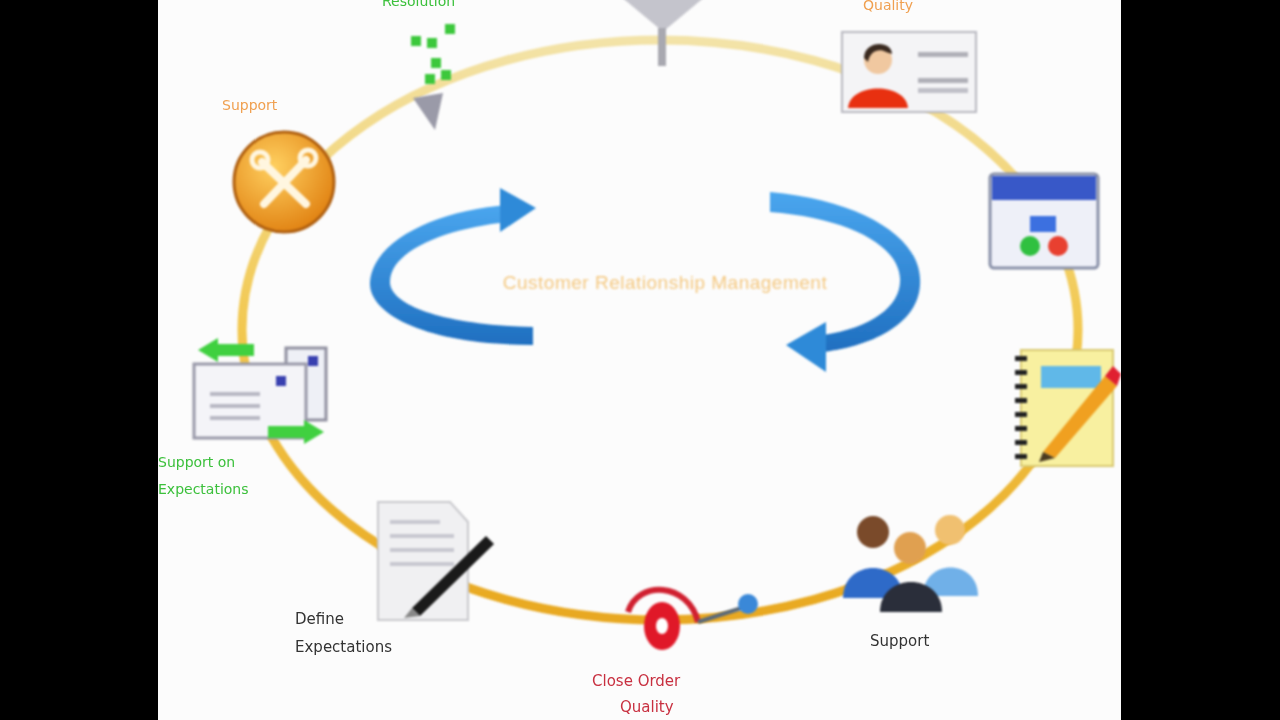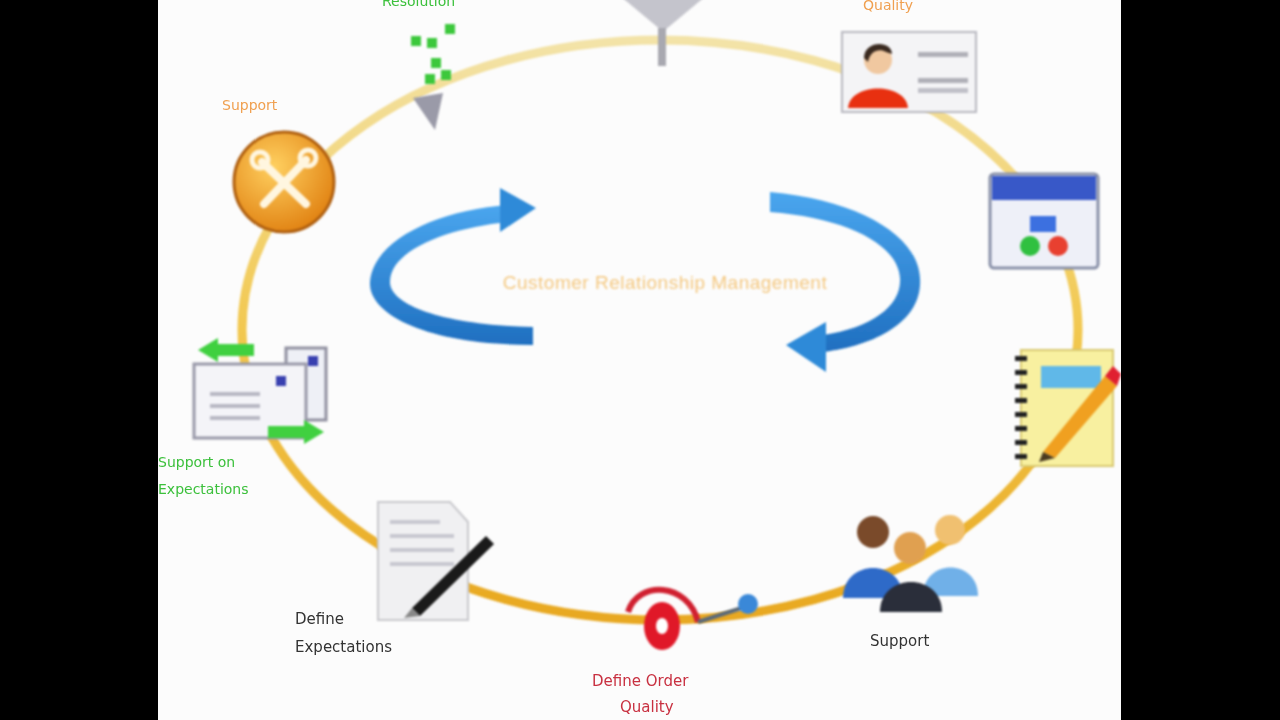--- a/index.html
+++ b/index.html
@@ -149,21 +149,21 @@
 
   <div class="node blur" style="left:460px; top:582px; width:150px; height:84px;">
     <svg width="150" height="84" viewBox="0 0 150 84">
       <path d="M10 30 C 20 -2, 70 0, 80 40" fill="none" stroke="#d02030" stroke-width="6"></path>
       <ellipse cx="44" cy="44" rx="18" ry="24" fill="#e01828"></ellipse>
       <ellipse cx="44" cy="44" rx="6" ry="8" fill="#fff"></ellipse>
       <line x1="80" y1="40" x2="130" y2="24" stroke="#5a6a7a" stroke-width="4"></line>
       <circle cx="130" cy="22" r="10" fill="#3a88d8"></circle>
     </svg>
   </div>
-  <div class="label lbl-red" style="left:434px; top:672px;">Define Order</div>
+  <div class="label lbl-red" style="left:434px; top:672px;">Close Order</div>
   <div class="label lbl-red" style="left:462px; top:698px;">Quality</div>
 
   <div class="node blur" style="left:210px; top:498px; width:130px; height:126px;">
     <svg width="130" height="126" viewBox="0 0 130 126">
       <path d="M10 4 L 82 4 L 100 24 L 100 122 L 10 122 Z" fill="#f0f0f2" stroke="#c8c8cc" stroke-width="2"></path>
       <g fill="#c8c8d0">
           <rect x="22" y="22" width="50" height="4"></rect>
           <rect x="22" y="36" width="64" height="4"></rect>
           <rect x="22" y="50" width="64" height="4"></rect>
           <rect x="22" y="64" width="64" height="4"></rect>

